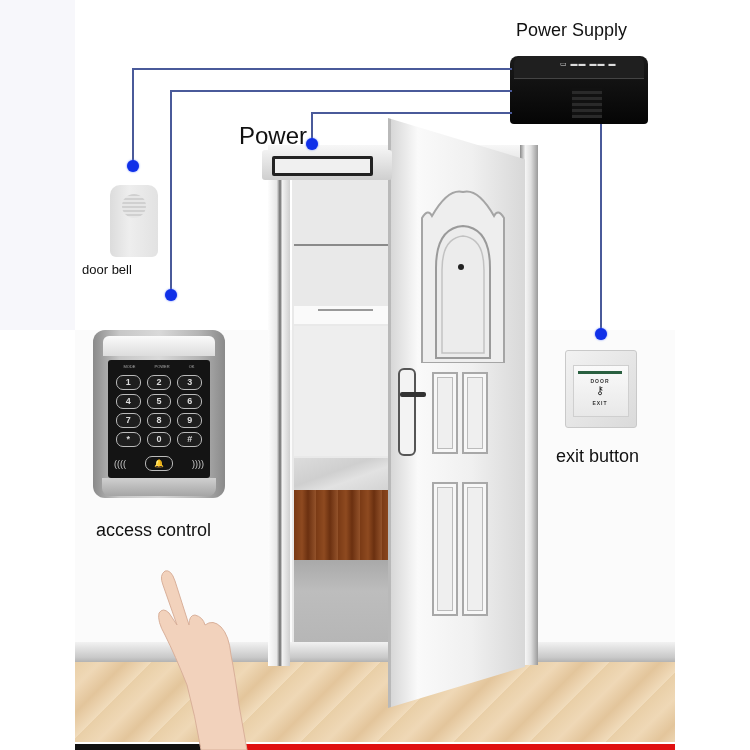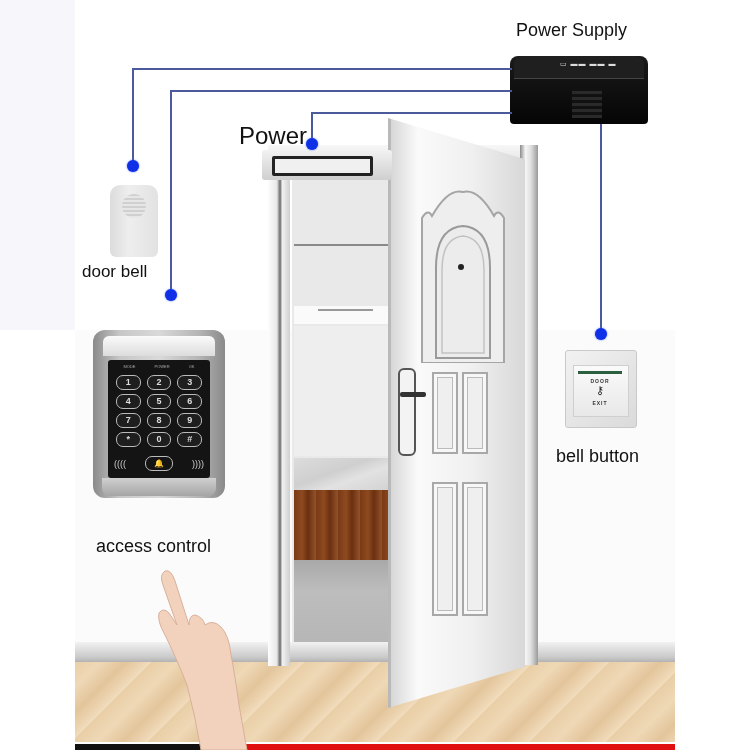--- a/index.html
+++ b/index.html
@@ -163,15 +163,15 @@
 <div class="abs exit-door">DOOR</div>
 <div class="abs exit-key">⚷</div>
 <div class="abs exit-exit">EXIT</div>
 
 <svg class="abs hand" viewBox="0 0 100 200">
   <path d="M8 30 Q4 20 10 16 Q16 14 20 26 L34 70 Q34 60 40 60 Q48 62 50 70 Q58 64 66 72 Q74 80 76 100 Q80 120 84 150 L92 195 L46 195 Q40 160 32 130 Q20 100 10 80 Q2 66 4 58 Q8 52 14 58 L22 70 Z" fill="#f2d2bc" stroke="#d9b09a" stroke-width="1"></path>
 </svg>
 
 <div class="label" style="left:516px;top:20px;font-size:18px;">Power Supply</div>
 <div class="label" style="left:239px;top:122px;font-size:24px;">Power</div>
-<div class="label" style="left:82px;top:262px;font-size:17px;">door bell</div>
-<div class="label" style="left:96px;top:520px;font-size:18px;margin-top:16px;">access control</div>
-<div class="label" style="left:556px;top:446px;font-size:18px;">bell button</div>
+<div class="label" style="left:82px;top:262px;font-size:13px;">door bell</div>
+<div class="label" style="left:96px;top:520px;font-size:18px;">access control</div>
+<div class="label" style="left:556px;top:446px;font-size:18px;">exit button</div>
 
 </body></html>

